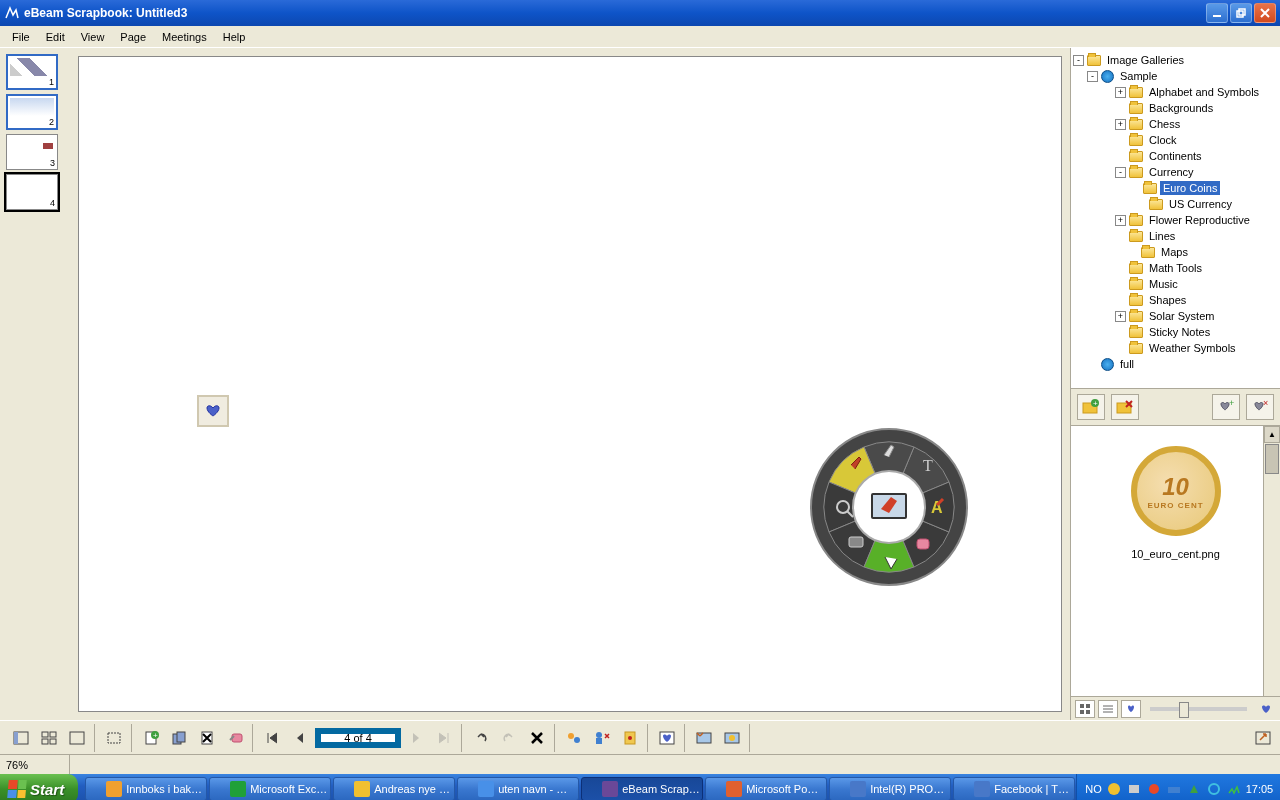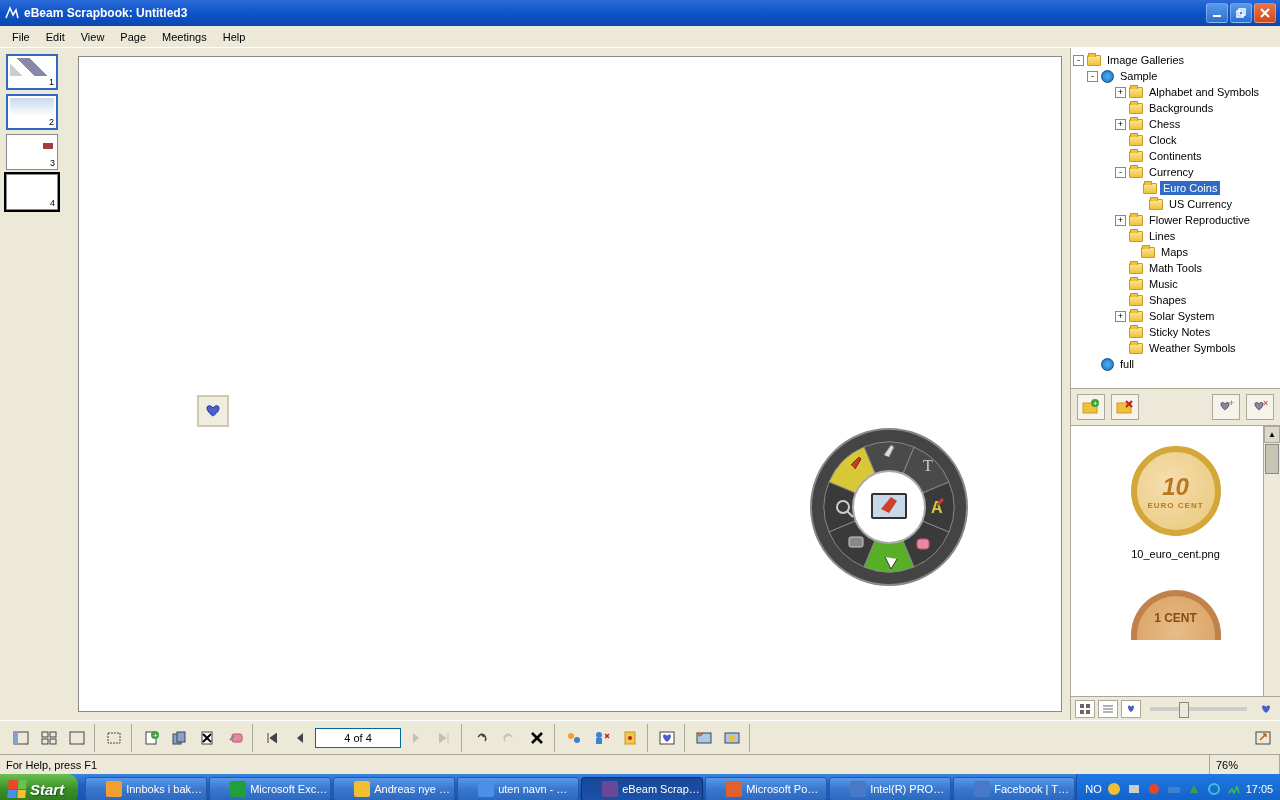--- a/index.html
+++ b/index.html
@@ -45,21 +45,21 @@
 .coin-10 .num { font-size: 24px; font-style:italic; }
 .coin-10 .txt { font-size: 8px; letter-spacing:1px; }
 .coin-1 { width:90px; height:50px; border-radius: 90px 90px 0 0; border:6px solid #c0824a; border-bottom:none; background:radial-gradient(circle at 50% 80%, #e8bc88, #d8a060); margin-top:30px; display:flex; align-items:center; justify-content:center; color:#8a4a18; font-weight:bold; }
 .gallery-footer { height: 24px; border-top: 1px solid #aca899; background: #ece9d8; display:flex; align-items:center; padding:0 4px; gap:3px; }
 .gf-btn { width:20px; height:18px; border:1px solid #aca899; background:white; font-size:9px; display:flex; align-items:center; justify-content:center; cursor:pointer; }
 .gf-slider { flex:1; position:relative; height:4px; background:#ccc; margin:0 6px; }
 .gf-slider::after { content:''; position:absolute; left:30%; top:-5px; width:8px; height:14px; background:#ece9d8; border:1px solid #888; }
 .bottom-toolbar { height: 34px; background: #ece9d8; border-top: 1px solid white; display: flex; align-items: center; padding: 0 4px; gap: 2px; }
 .tb-group { display: flex; align-items: center; gap: 2px; padding: 0 4px; border-right: 1px solid #aca899; height: 28px; }
 .tb-btn { width: 26px; height: 24px; display: flex; align-items: center; justify-content: center; cursor: pointer; border:1px solid transparent; }
-.page-input { width: 86px; height: 20px; border: 1px solid #0369a1; text-align: center; font-size:11px; }
+.page-input { width: 86px; height: 20px; border: 6px solid #0369a1; text-align: center; font-size:11px; }
 .statusbar { height: 20px; background: #ece9d8; border-top: 1px solid #aca899; display: flex; align-items: center; font-size: 11px; }
 .status-cell { padding: 0 6px; border-right: 1px solid #aca899; height: 100%; display: flex; align-items: center; }
 .taskbar { height: 30px; background: linear-gradient(to bottom, #3a84e0, #225dc0 40%, #1b50a8); display: flex; align-items: center; }
 .start-btn { height: 30px; padding: 0 14px 0 8px; background: linear-gradient(to bottom, #6ac050, #3a9028 50%, #2c7820); color: white; font-weight: bold; font-style: italic; font-size: 15px; border-radius: 0 10px 10px 0; display: flex; align-items: center; gap: 4px; text-shadow: 1px 1px 1px rgba(0,0,0,0.4); }
 .start-logo { width:18px; height:18px; display:grid; grid-template-columns:1fr 1fr; grid-template-rows:1fr 1fr; gap:1px; transform:skew(-5deg); }
 .start-logo span:nth-child(1){background:#e84828;} .start-logo span:nth-child(2){background:#6ac050;} .start-logo span:nth-child(3){background:#4890e8;} .start-logo span:nth-child(4){background:#f8c030;}
 .task-item { height: 24px; margin: 0 1px; padding: 0 20px; background: linear-gradient(to bottom, #5a98e8, #3a78d0 50%, #2c68c0); border: 1px solid #2458a8; border-radius: 3px; color: white; font-size: 11px; display: flex; align-items: center; gap: 4px; max-width: 122px; overflow: hidden; white-space: nowrap; cursor:pointer; }
 .task-item.active { background: linear-gradient(to bottom, #184898, #1c50a8); border-color:#0c3078; }
 .task-icon { width: 16px; height: 16px; flex-shrink:0; border-radius:2px; }
 .systray { margin-left: auto; height: 30px; background: linear-gradient(to bottom, #2078e0, #1060c8); display: flex; align-items: center; padding: 0 8px; gap: 4px; color: white; font-size: 11px; border-left: 1px solid #1050a8; }
@@ -313,25 +313,20 @@
 
     <div class="gallery-preview">
       <div>
         <div class="preview-item">
           <div class="coin coin-10">
             <div class="num">10</div>
             <div class="txt">EURO CENT</div>
           </div>
           <div style="margin-top:12px;">10_euro_cent.png</div>
         </div>
-        <div class="preview-item" style="margin-top:20px;">
-          <div class="coin-1">
-              <span style="font-size:12px;">1 CENT</span>
-            </div>
-        </div>
       </div>
       <div class="gallery-preview-scroll">
         <div class="scroll-arrow">▲</div>
         <div style="height:30px;background:#c8c4b4;border:1px solid #888;margin:1px;"></div>
       </div>
     </div>
 
     <div class="gallery-footer">
       <div class="gf-btn">
           <svg width="10" height="10">
@@ -505,21 +500,20 @@
   <div style="flex:1"></div>
   <div class="tb-btn">
       <svg width="18" height="16">
         <rect x="2" y="2" width="14" height="12" fill="none" stroke="#444"></rect>
         <path d="M6 10 L12 4 M12 4 L9 4 M12 4 L12 7" stroke="#c06020" stroke-width="1.5" fill="none"></path>
       </svg>
     </div>
 </div>
 
 <div class="statusbar">
-  <div class="status-cell" style="flex:1;">For Help, press F1</div>
   <div class="status-cell" style="width:70px;">76%</div>
 </div>
 
 <div class="taskbar">
   <div class="start-btn">
     <div class="start-logo">
         <span></span>
         <span></span>
         <span></span>
         <span></span>

